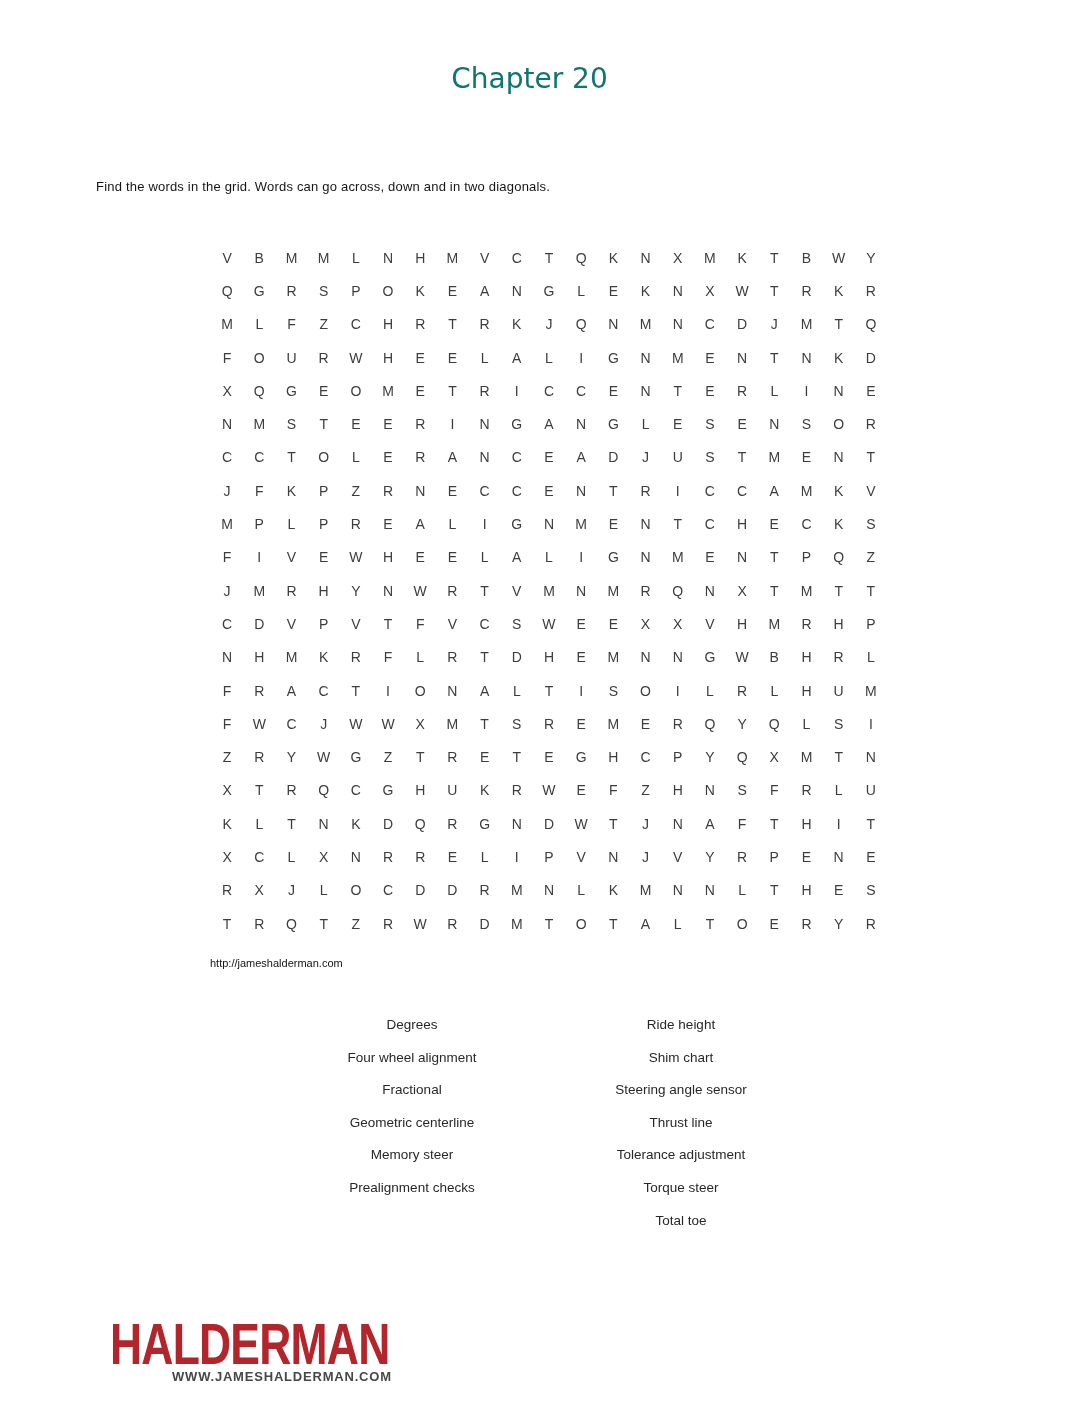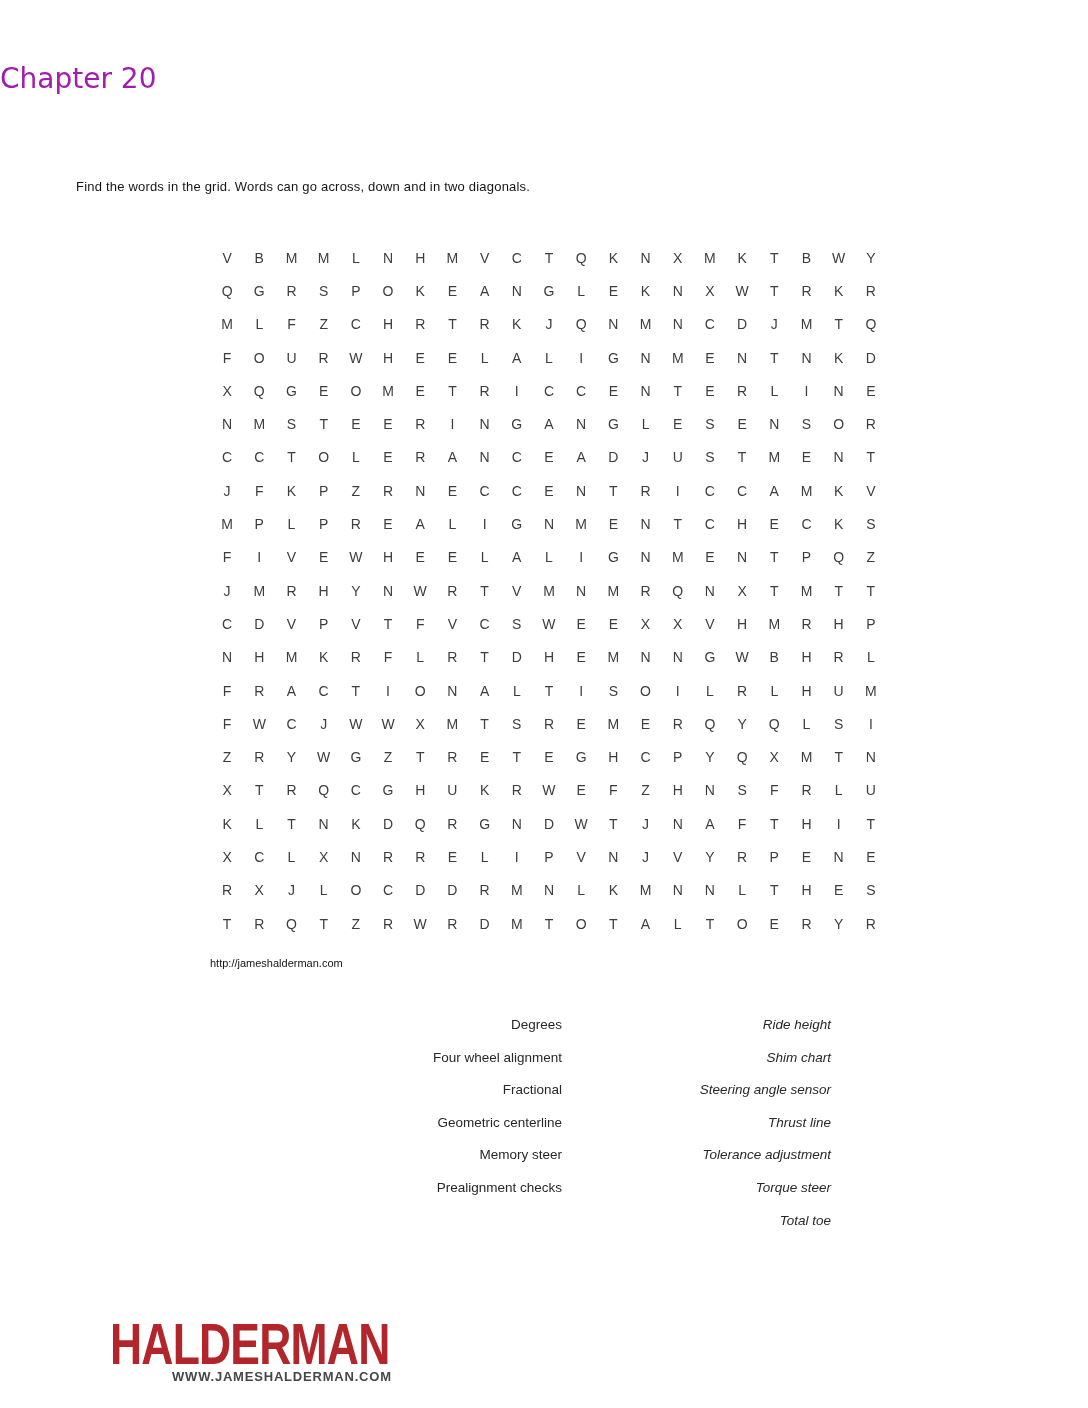--- a/index.html
+++ b/index.html
@@ -2,43 +2,43 @@
 <html><head>
 <meta charset="utf-8">
 <style>
   html,body { margin:0; padding:0; background:#ffffff; }
   .page {
     position:relative; width:1088px; height:1408px; background:#ffffff;
     font-family:"Liberation Sans", sans-serif; color:#000; overflow:hidden;
   }
   .title-block {
     position:absolute; top:57px; left:0; width:1059px;
-    font-family:"DejaVu Sans", sans-serif;
-    font-size:28px; line-height:43px; color:#a21caf;
+    text-align:center; font-family:"DejaVu Sans", sans-serif;
+    font-size:28px; line-height:43px; color:#0f766e;
   }
   .instructions {
-    position:absolute; left:76px; top:179px; font-size:13px; color:#161616;
+    position:absolute; left:96px; top:179px; font-size:13px; color:#161616;
     letter-spacing:0.2px;
   }
   .grid {
     position:absolute; left:211px; top:241px;
     display:grid; grid-template-columns:repeat(21, 32.2px); grid-auto-rows:33.3px;
   }
   .grid .cell {
     display:flex; align-items:center; justify-content:center;
     font-size:14px; color:#3d3d3d;
   }
   .source-url {
     position:absolute; left:210px; top:957px; font-size:11px; color:#131313;
   }
   .word-col { position:absolute; top:1009px; width:300px; }
   .word-col.left  { left:262px; }
-  .word-col.right { left:531px;font-style:italic; }
+  .word-col.right { left:531px; }
   .word-col .word {
-    height:32.6px; line-height:32.6px; text-align:right;
+    height:32.6px; line-height:32.6px; text-align:center;
     font-size:13.5px; color:#282828;
   }
   .logo { position:absolute; left:110px; top:1320px; width:400px; }
   .logo-name {
     font-weight:bold; font-size:57px; line-height:48px; letter-spacing:-1px;
     transform:scaleX(0.78); transform-origin:left top; white-space:nowrap;
   }
   .logo-site {
     margin-left:62px; margin-top:1px; font-weight:bold; font-size:13px;
     letter-spacing:0.8px; color:#474747; white-space:nowrap;

